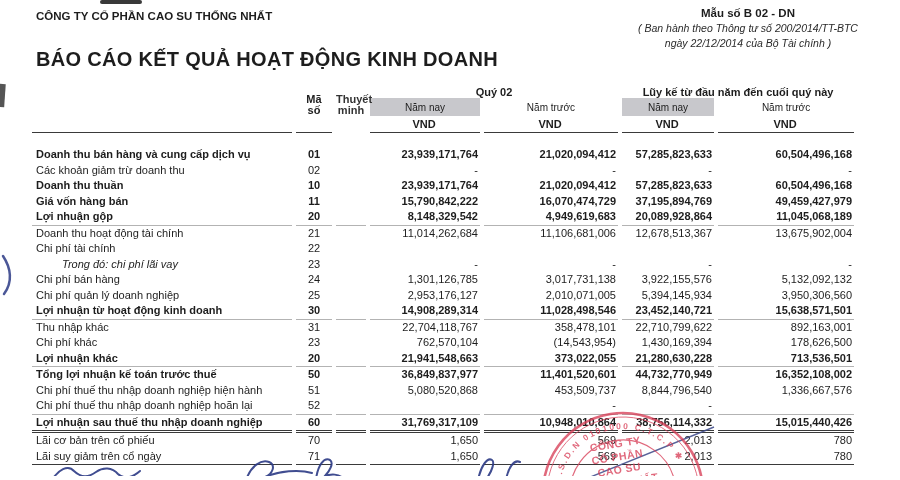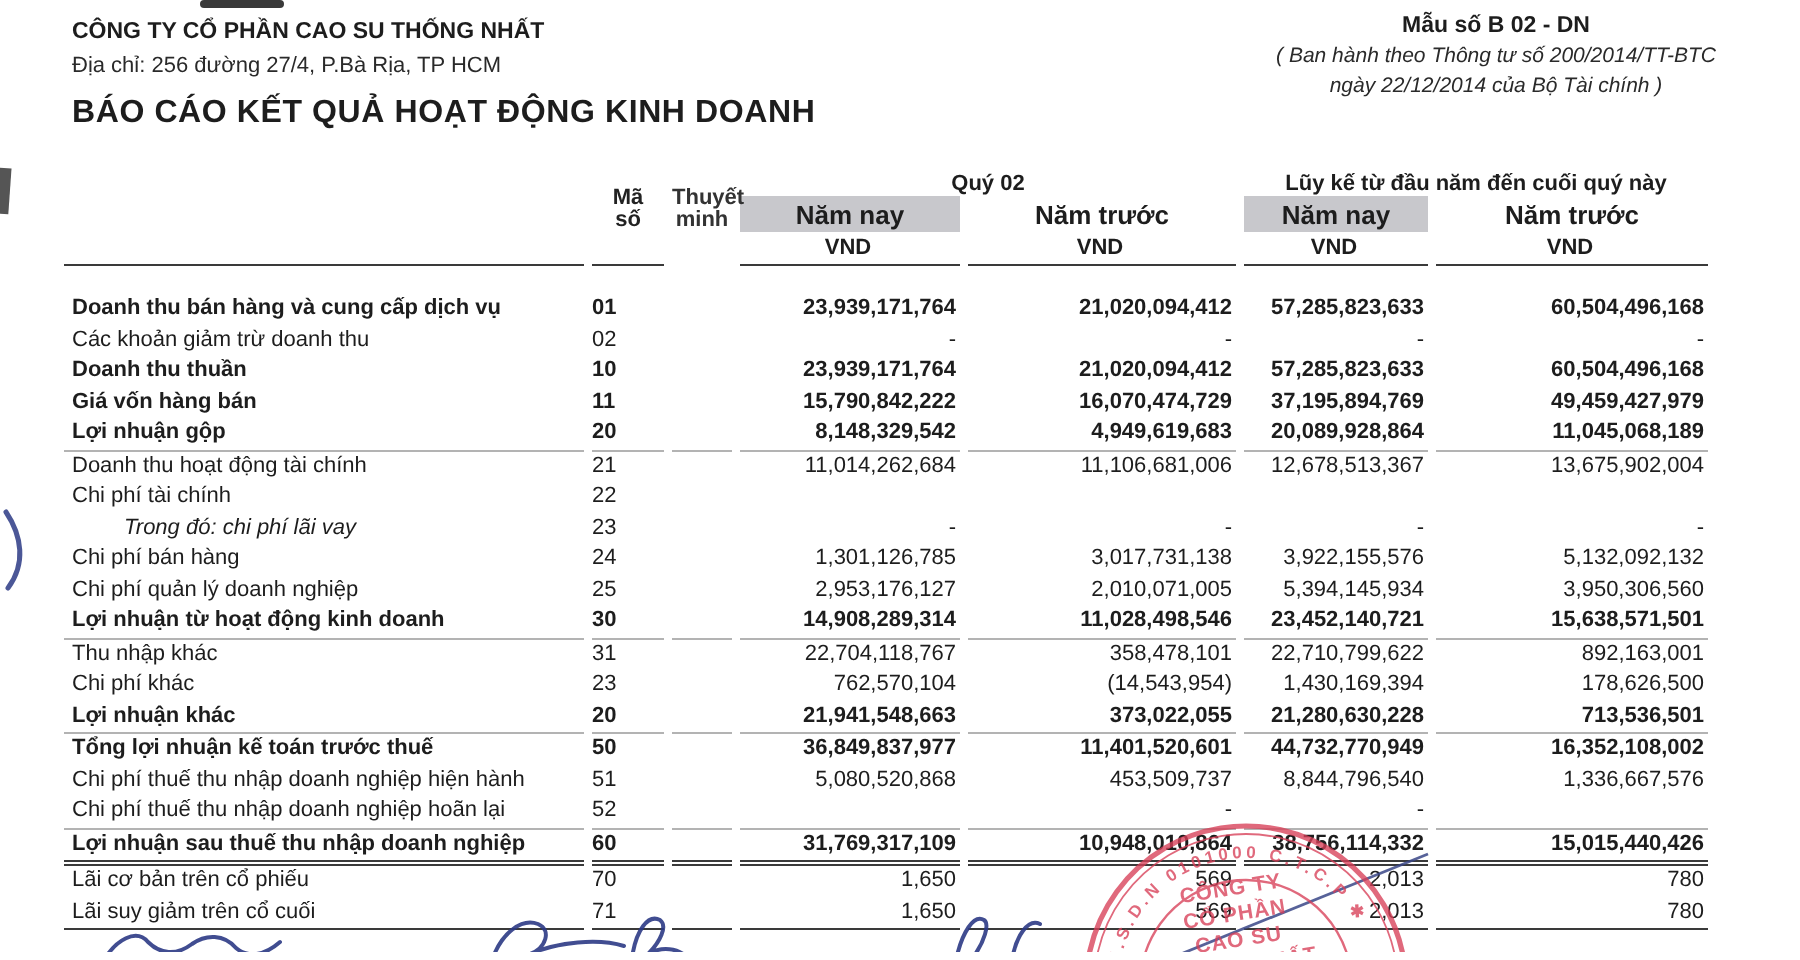--- a/index.html
+++ b/index.html
@@ -5,56 +5,55 @@
   html,body{margin:0;padding:0;background:#fff;}
   #page{position:relative;width:900px;height:476px;background:#ffffff;overflow:hidden;
         font-family:"Liberation Sans", sans-serif;color:#1d1d1d;}
   
   .hdr-left{position:absolute;left:36px;top:8px;line-height:17px;}
   .company{font-weight:bold;font-size:11.5px;}
   .address{font-size:11px;color:#2a2a2a;}
   .hdr-right{position:absolute;left:592px;top:6px;width:312px;text-align:center;line-height:15px;}
   .form-no{font-weight:bold;font-size:11.5px;}
   .form-note{font-style:italic;font-size:10.5px;color:#2a2a2a;}
-  .title{position:absolute;left:36px;top:48px;font-weight:bold;font-size:16px;letter-spacing:.3px;}
+  .title{position:absolute;left:36px;top:48px;font-weight:bold;font-size:20px;letter-spacing:.3px;}
   .subtitle{position:absolute;left:36px;top:72px;font-weight:bold;font-size:11px;}
   
   table{position:absolute;left:28px;top:84px;width:830px;border-collapse:separate;border-spacing:4px 0;
         table-layout:fixed;font-size:11px;color:#1d1d1d;}
   col.c-label{width:260px;} col.c-code{width:36px;} col.c-note{width:30px;}
   col.c-v1{width:110px;} col.c-v2{width:134px;} col.c-v3{width:92px;} col.c-v4{width:136px;}
   th,td{padding:0;font-weight:normal;vertical-align:middle;}
   thead tr.r-group th{height:14px;font-weight:bold;font-size:11px;text-align:center;vertical-align:bottom;}
-  thead tr.r-names th{height:18px;font-weight:bold;font-size:13px;text-align:center;}
+  thead tr.r-names th{height:18px;font-weight:normal;font-size:10px;text-align:center;}
   thead .two-line{font-weight:normal;font-size:10.5px;line-height:11px;color:#222;text-align:center;}
   thead .note-h{font-size:9px;color:#333;}
   thead .shade{background:#c8c8cc;}
   thead tr.r-vnd th{height:16px;font-weight:bold;padding-right:2px;}
   .hr{border-bottom:1.7px solid #3a3a3a;}
   tbody td{height:15.5px;line-height:15.5px;white-space:nowrap;overflow:hidden;}
   tbody tr:first-child td{padding-top:14px;}
   td.lbl{padding-left:4px;}
   td.lbl.indent{padding-left:30px;font-style:italic;}
-  td.code{text-align:left;}
+  td.code{text-align:center;}
   td.num{text-align:right;padding-right:2px;}
   .b{font-weight:bold;}
   tr.rule-light td{border-bottom:1px solid #b3b3b3;}
   tr.rule-double td{border-bottom:3px double #3a3a3a;}
   tr.rule-dark td{border-bottom:1.6px solid #3a3a3a;}
   
   .overlay{position:absolute;pointer-events:none;}
 </style>
 </head>
 <body>
 
 <div id="page">
 
   <div class="hdr-left">
     <div class="company">CÔNG TY CỔ PHẦN CAO SU THỐNG NHẤT</div>
-    <div class="address">Địa chỉ: 256 đường 27/4, P.Bà Rịa, TP HCM</div>
   </div>
 
   <div class="hdr-right">
     <div class="form-no">Mẫu số B 02 - DN</div>
     <div class="form-note">( Ban hành theo Thông tư số 200/2014/TT-BTC</div>
     <div class="form-note">ngày 22/12/2014 của Bộ Tài chính )</div>
   </div>
 
   <div class="title">BÁO CÁO KẾT QUẢ HOẠT ĐỘNG KINH DOANH</div>
 
@@ -264,21 +263,21 @@
         <tr>
           <td class="lbl">Lãi cơ bản trên cổ phiếu</td>
           <td class="code">70</td>
           <td class="note"></td>
           <td class="num">1,650</td>
           <td class="num">569</td>
           <td class="num">2,013</td>
           <td class="num">780</td>
         </tr>
         <tr class="rule-dark">
-          <td class="lbl">Lãi suy giảm trên cổ cuối</td>
+          <td class="lbl">Lãi suy giảm trên cổ ngày</td>
           <td class="code">71</td>
           <td class="note"></td>
           <td class="num">1,650</td>
           <td class="num">569</td>
           <td class="num">2,013</td>
           <td class="num">780</td>
         </tr>
       </tbody>
   </table>
 

